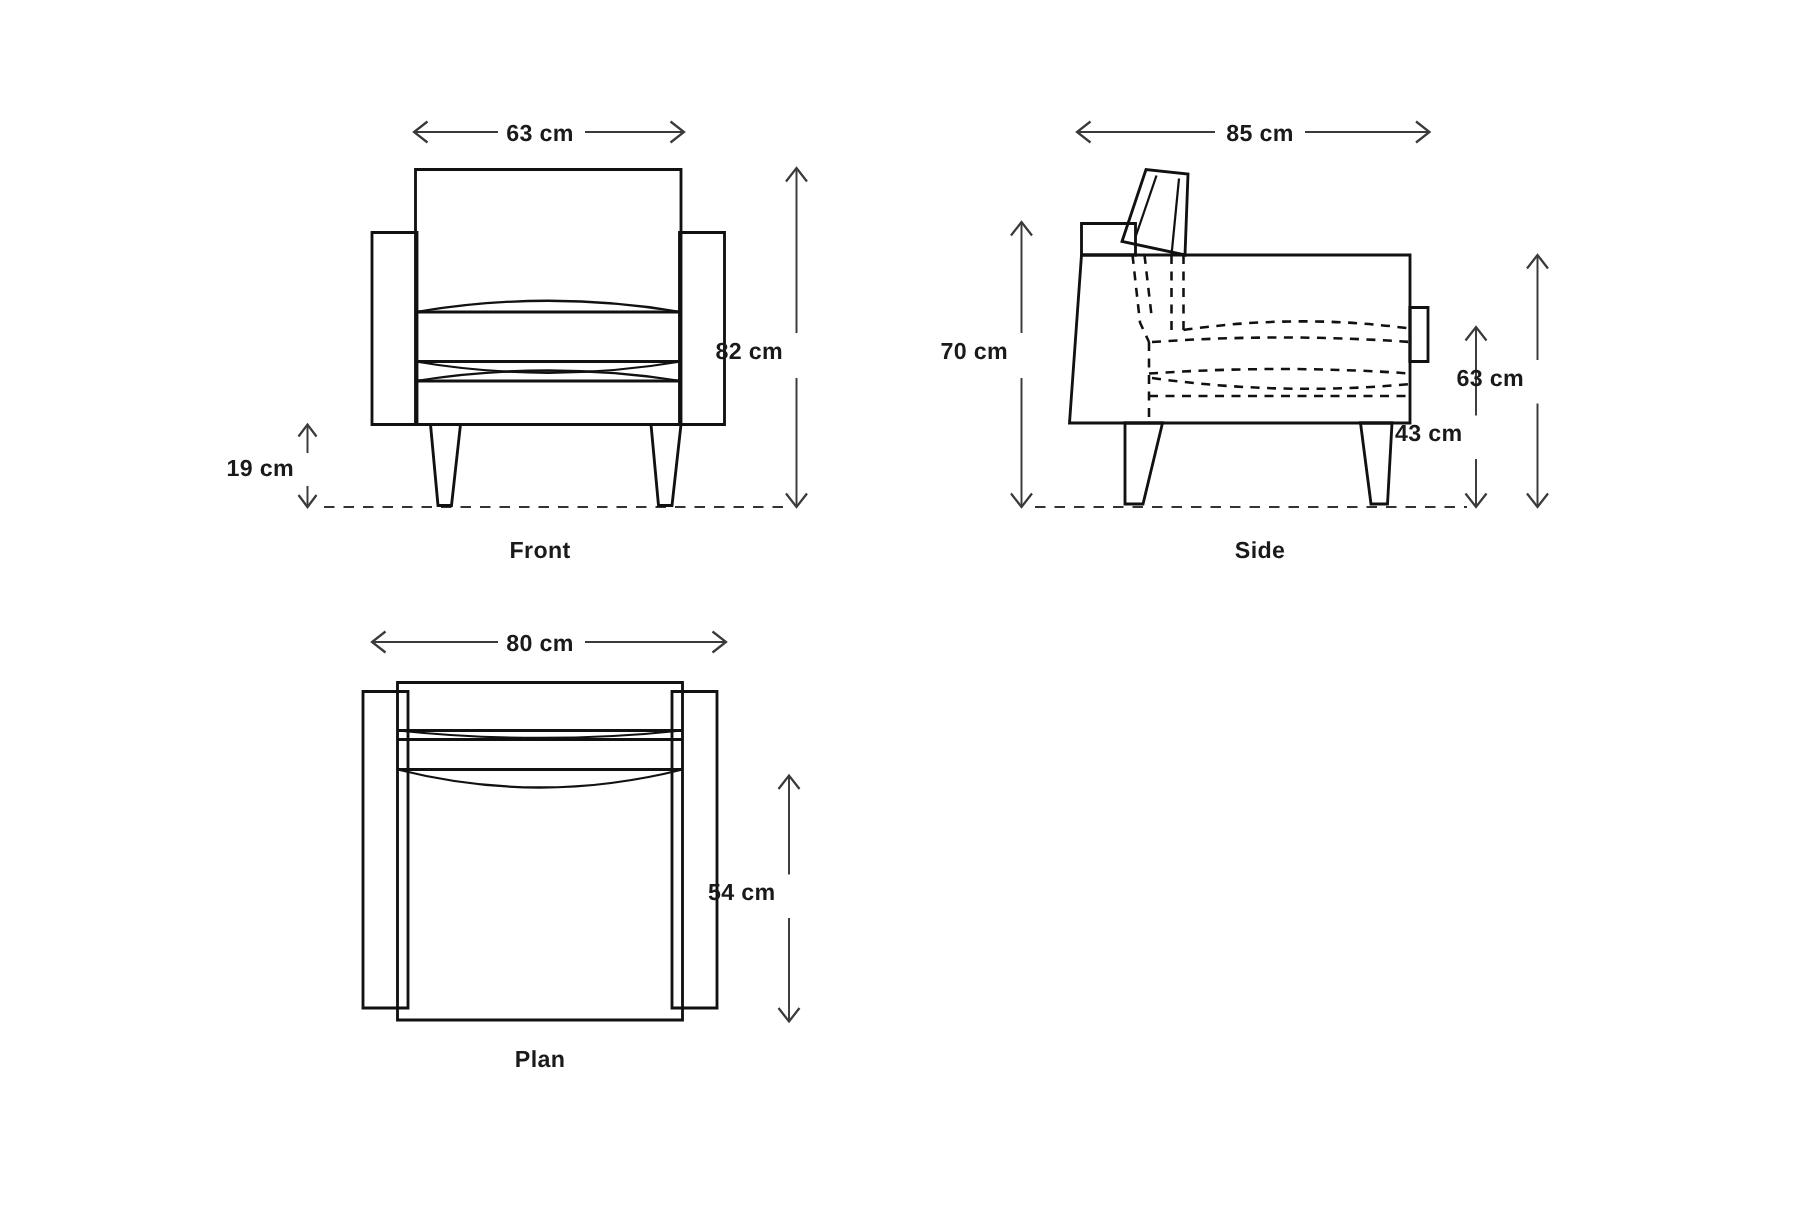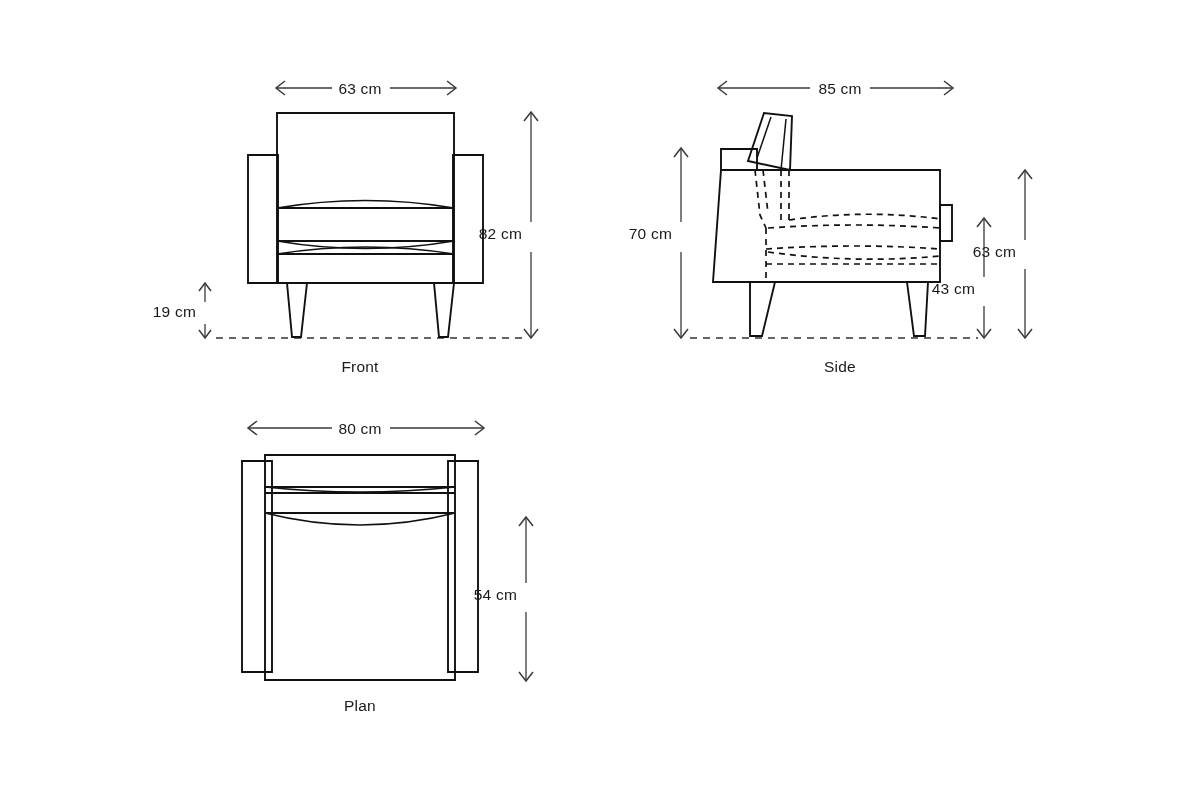--- a/index.html
+++ b/index.html
@@ -12,20 +12,21 @@
     width: 1200px;
     height: 810px;
     font-family: "Liberation Sans", sans-serif;
     color: #111111;
     overflow: hidden;
   }
   #drawing-root {
     position: relative;
     width: 1200px;
     height: 810px;
+    font-weight: bold;
   }
   svg#tech-drawing {
     display: block;
     width: 1200px;
     height: 810px;
   }
   .outline {
     fill: none;
     stroke: #111111;
     stroke-width: 1.9;

